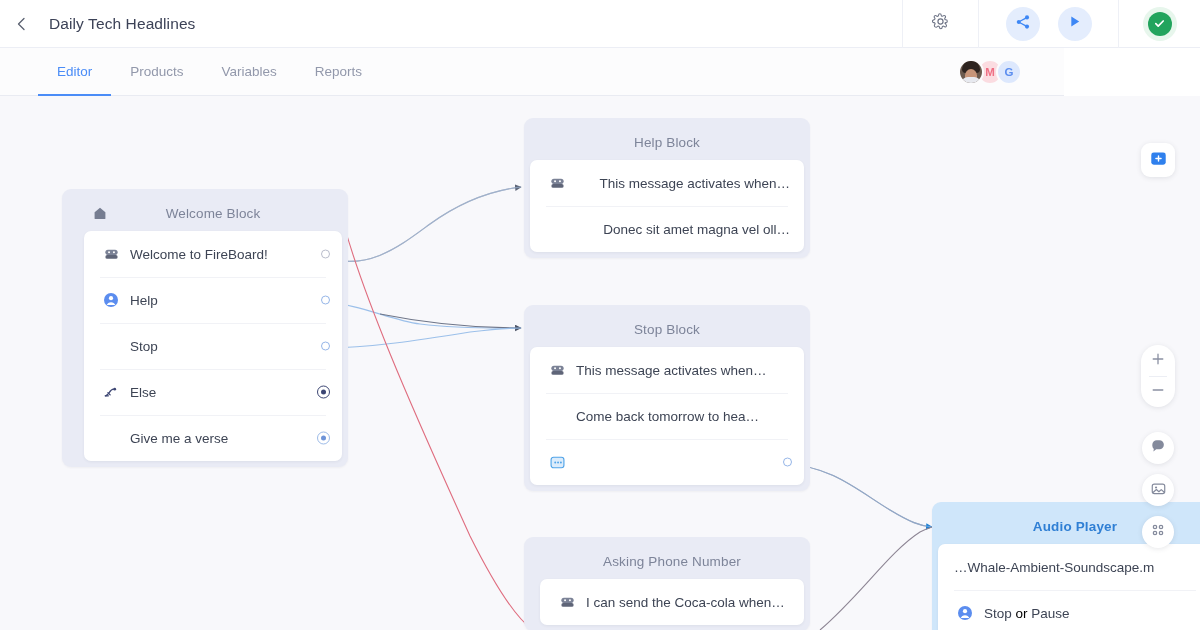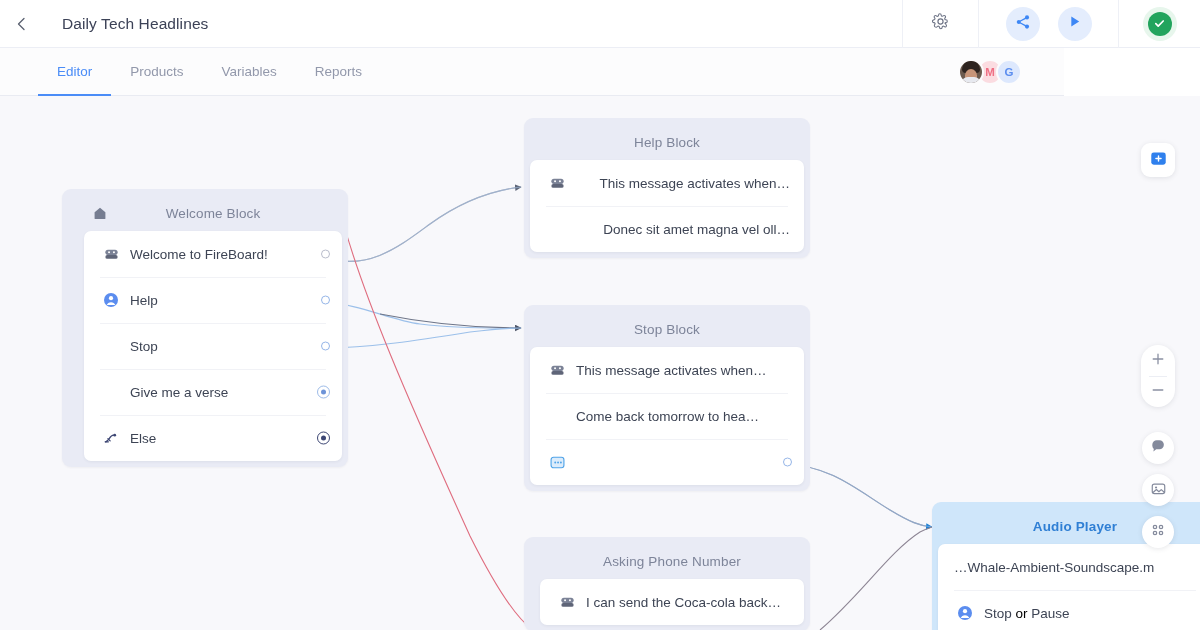--- a/index.html
+++ b/index.html
@@ -17,21 +17,21 @@
     background: #ffffff; display: flex; align-items: center;
     border-bottom: 1px solid #eceef5; z-index: 40;
   }
   .back-btn {
     width: 44px; height: 48px; display: flex; align-items: center;
     justify-content: center; cursor: pointer;
   }
   .back-btn svg { display: block; }
   .proj-title {
     font-size: 15.5px; color: #3c4257; letter-spacing: .1px;
-    margin-left: 18px; white-space: nowrap;
+    margin-left: 5px; white-space: nowrap;
   }
   .topbar-spacer { flex: 1 1 auto; }
   .tb-cell {
     height: 48px; display: flex; align-items: center; justify-content: center;
     border-left: 1px solid #eef0f6;
   }
   .tb-gear { width: 76px; cursor: pointer; }
   .tb-actions { width: 140px; gap: 18px; cursor: default; }
   .tb-check { width: 82px; cursor: pointer; }
   .round-btn {
@@ -326,42 +326,42 @@
           <span class="port p-hollow blue"></span>
         </div>
 
         <div class="row">
           <span class="row-ico"></span>
           <span class="row-text">Stop</span>
           <span class="port p-hollow blue"></span>
         </div>
 
         <div class="row">
+          <span class="row-ico">
+            <svg width="17" height="17" viewBox="0 0 18 18" fill="none">
+              <path d="M2.5 12.5C6 12.5 7.2 5.5 11 5.5" stroke="#3d4673" stroke-width="1.4" stroke-linecap="round"></path>
+              <path d="M2.5 12.5h3.2" stroke="#3d4673" stroke-width="1.4" stroke-linecap="round"></path>
+              <circle cx="12.4" cy="5.5" r="1.5" fill="#3d4673"></circle>
+              <path d="M5.2 9.1l2.4 2.4" stroke="#3d4673" stroke-width="1.3" stroke-linecap="round"></path>
+            </svg>
+          </span>
+          <span class="row-text">Else</span>
+          <span class="port p-ring dark">
+              <i></i>
+            </span>
+        </div>
+
+        <div class="row">
           <span class="row-ico"></span>
           <span class="row-text">Give me a verse</span>
           <span class="port p-ring">
               <i></i>
             </span>
         </div>
 
-        <div class="row">
-          <span class="row-ico">
-            <svg width="17" height="17" viewBox="0 0 18 18" fill="none">
-              <path d="M2.5 12.5C6 12.5 7.2 5.5 11 5.5" stroke="#3d4673" stroke-width="1.4" stroke-linecap="round"></path>
-              <path d="M2.5 12.5h3.2" stroke="#3d4673" stroke-width="1.4" stroke-linecap="round"></path>
-              <circle cx="12.4" cy="5.5" r="1.5" fill="#3d4673"></circle>
-              <path d="M5.2 9.1l2.4 2.4" stroke="#3d4673" stroke-width="1.3" stroke-linecap="round"></path>
-            </svg>
-          </span>
-          <span class="row-text">Else</span>
-          <span class="port p-ring dark">
-              <i></i>
-            </span>
-        </div>
-
       </div>
     </div>
 
     <div class="block" id="blk-help" style="left:524px; top:22px; width:286px;text-align:right;">
       <div class="block-head">
         <span class="block-title">Help Block</span>
       </div>
       <div class="block-body">
         <div class="row">
           <span class="row-ico">
@@ -422,21 +422,21 @@
       <div class="block-body">
         <div class="row">
           <span class="row-ico">
             <svg width="17" height="17" viewBox="0 0 18 18" fill="none">
               <rect x="2.5" y="4" width="13" height="5.4" rx="2.7" fill="#7b8296"></rect>
               <rect x="2.5" y="9.6" width="13" height="4" rx="2" fill="#5f6578"></rect>
               <circle cx="6.4" cy="6.6" r="1.05" fill="#ffffff"></circle>
               <circle cx="11.6" cy="6.6" r="1.05" fill="#ffffff"></circle>
             </svg>
           </span>
-          <span class="row-text">I can send the Coca-cola back…</span>
+          <span class="row-text">I can send the Coca-cola when…</span>
         </div>
       </div>
     </div>
 
     <div class="block selected" id="blk-audio" style="left:932px; top:406px; width:286px;">
       <div class="block-head">
         <span class="block-title">Audio Player</span>
       </div>
       <div class="block-body">
         <div class="row">

